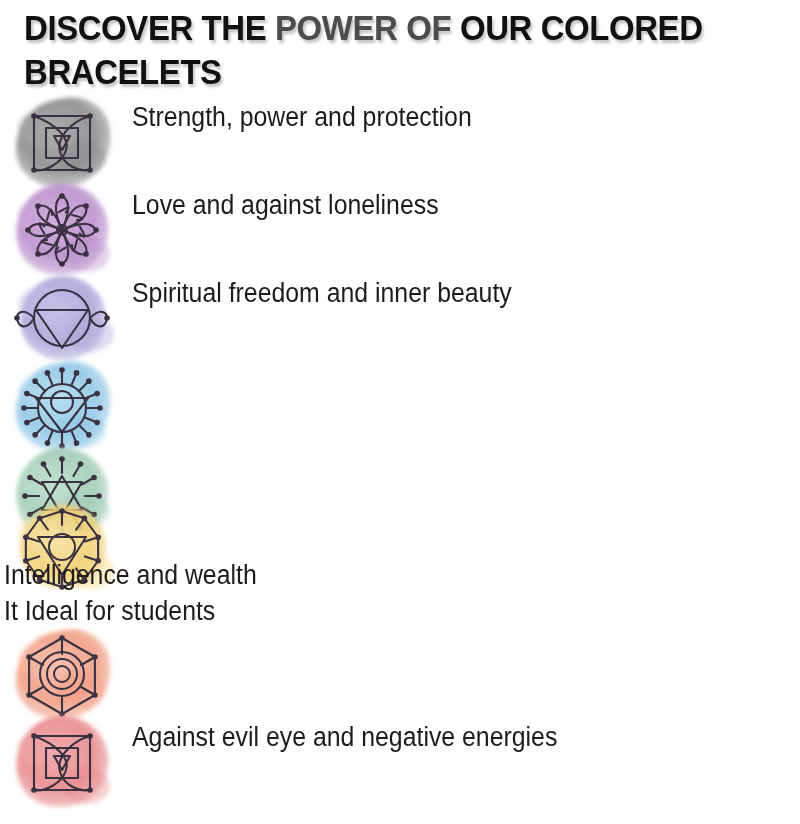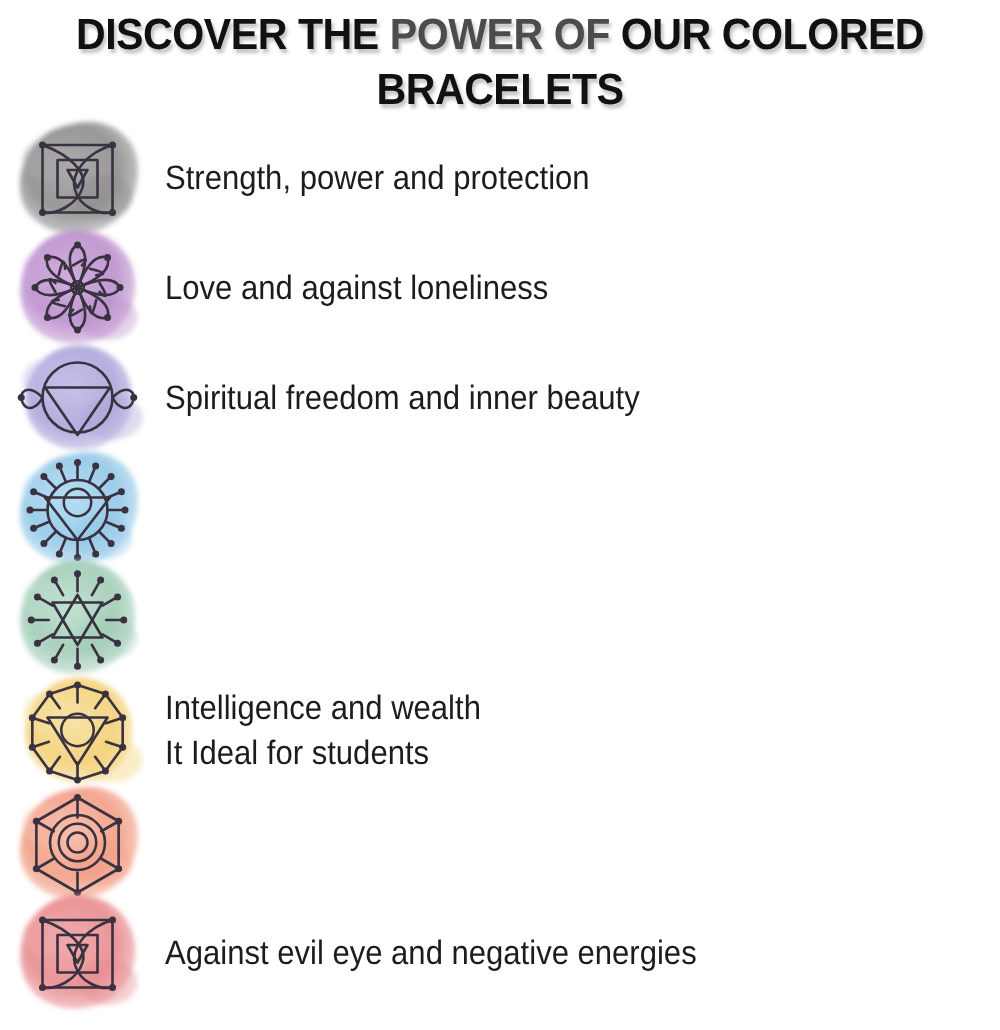--- a/index.html
+++ b/index.html
@@ -13,21 +13,20 @@
     background: #ffffff;
     font-family: "Liberation Sans", sans-serif;
     overflow: hidden;
     position: relative;
   }
 
   
   .title-block {
     width: 100%;
     padding-top: 6px;
-    text-align: center;
   }
   .title-line {
     font-family: "Liberation Sans", sans-serif;
     font-weight: bold;
     font-size: 35px;
     line-height: 44px;
     letter-spacing: -0.4px;
     color: #111111;
     text-shadow: 2px 3px 3px rgba(120,120,120,0.45);
     transform: scaleX(0.94);
@@ -38,25 +37,25 @@
     color: #4c4c4c;
   }
 
   
   .rows {
     position: relative;
     margin-top: 4px;
   }
   .row {
     display: flex;
-    align-items: center;
+    align-items: flex-start;
     height: 88px;
     position: relative;
   }
-  .row.tall { height: 92px; }
+  .row.tall { height: 92px; flex-direction: column; }
 
   .icon-cell {
     width: 128px;
     min-width: 128px;
     height: 100%;
     position: relative;
   }
 
   .blob-wrap {
     position: absolute;

